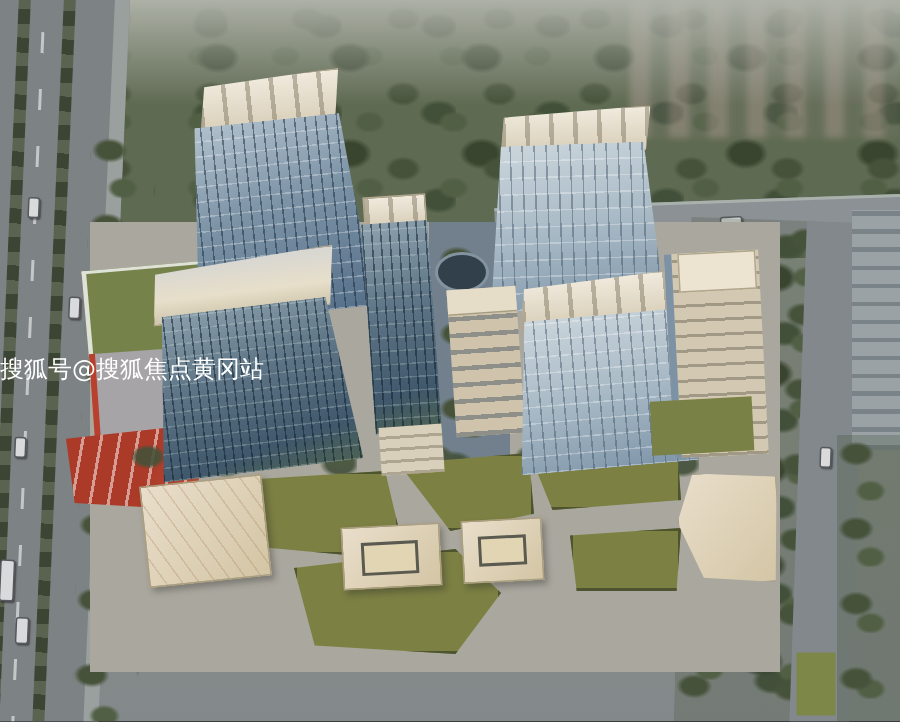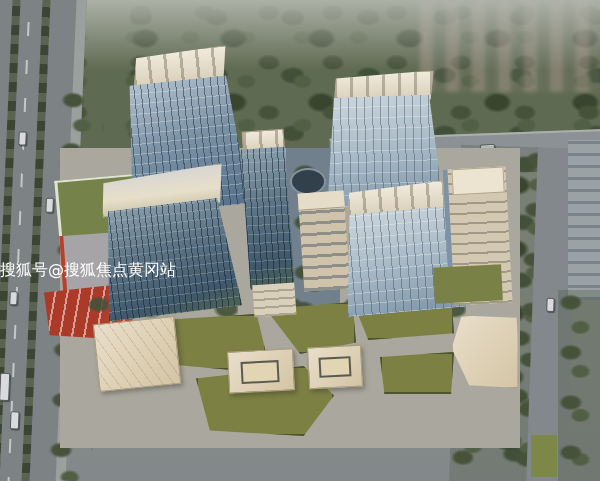--- a/index.html
+++ b/index.html
@@ -269,14 +269,14 @@
       <div class="marker" style="left: 170px; top: 78px; width: 30px; height: 30px; background: rgb(197, 37, 30); color: rgb(255, 255, 255); font-size: 22px;">1</div>
       <div class="marker" style="left: 80px; top: 167px; width: 30px; height: 30px; background: rgb(197, 37, 30); color: rgb(255, 255, 255); font-size: 22px;">2</div>
       <div class="marker" style="left: 157px; top: 207px; width: 30px; height: 30px; background: rgb(197, 37, 30); color: rgb(255, 255, 255); font-size: 22px;">3</div>
       <div class="marker" style="left: 253px; top: 149px; width: 30px; height: 30px; background: rgb(197, 37, 30); color: rgb(255, 255, 255); font-size: 22px;">4</div>
       <div class="marker" style="left: 373px; top: 95px; width: 30px; height: 30px; background: rgb(197, 37, 30); color: rgb(255, 255, 255); font-size: 22px;">5</div>
       <div class="marker" style="left: 309px; top: 196px; width: 26px; height: 26px; background: rgb(197, 37, 30); color: rgb(255, 255, 255); font-size: 19px;">6</div>
       <div class="marker" style="left: 385px; top: 189px; width: 30px; height: 30px; background: rgb(197, 37, 30); color: rgb(255, 255, 255); font-size: 22px;">7</div>
       <div class="marker" style="left: 463px; top: 197px; width: 30px; height: 30px; background: rgb(197, 37, 30); color: rgb(255, 255, 255); font-size: 22px;">8</div>
     </div>
 
-  <div class="abs watermark" style="color: rgb(255, 255, 255); margin-top: 24px;">搜狐号@搜狐焦点黄冈站</div>
+  <div class="abs watermark" style="color: rgb(255, 255, 255);">搜狐号@搜狐焦点黄冈站</div>
 </div>
 
 </body></html>

